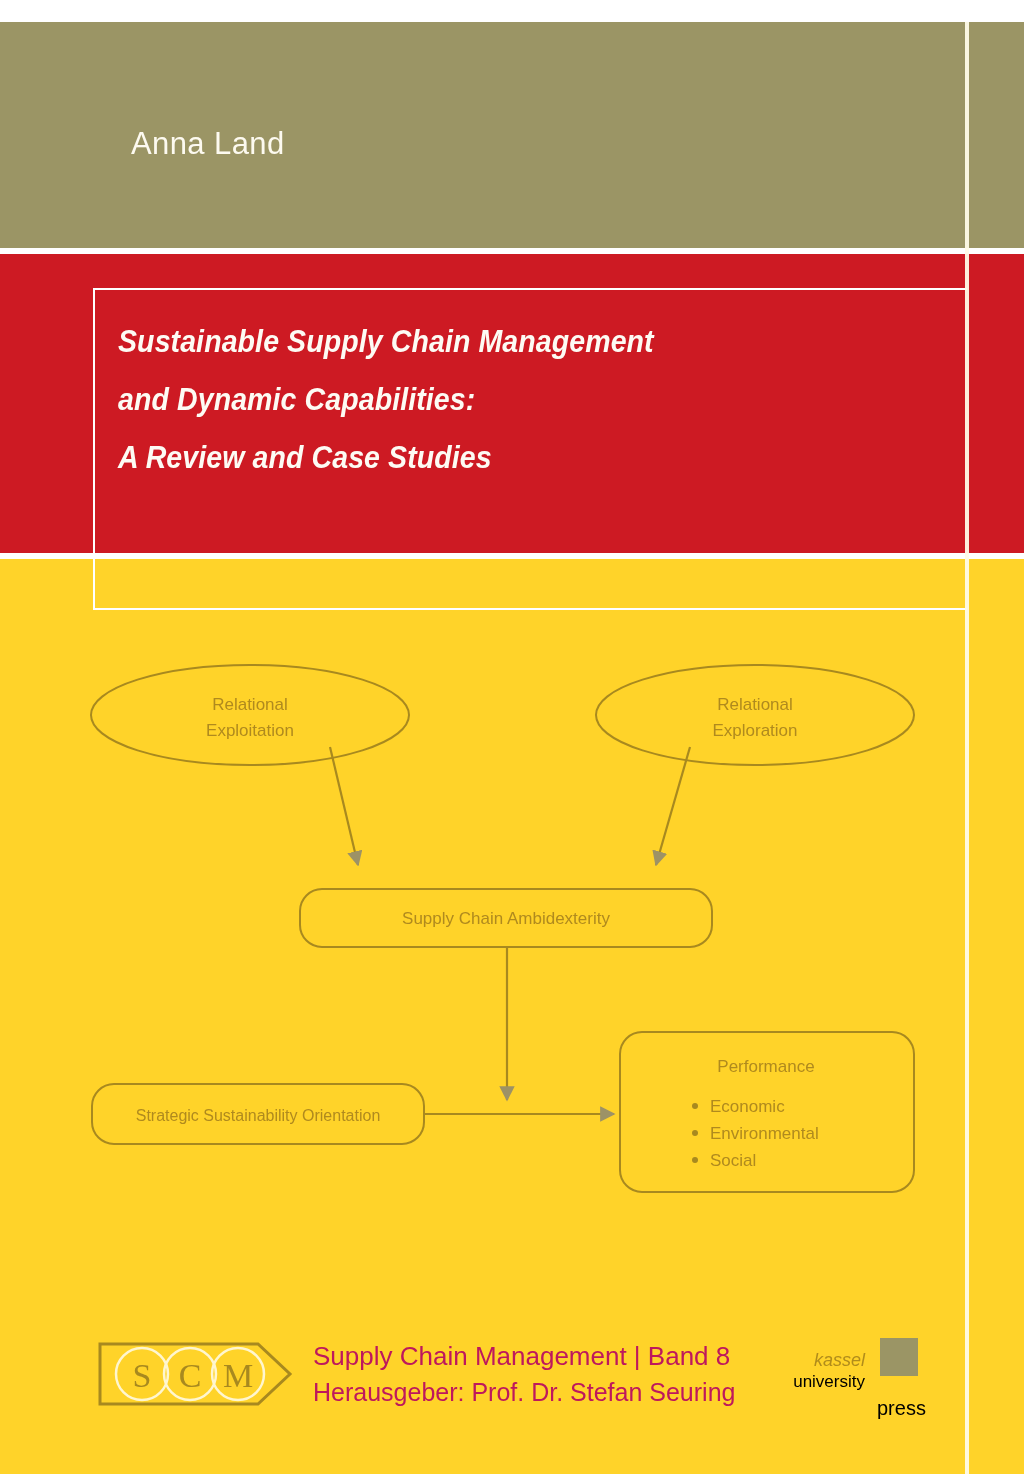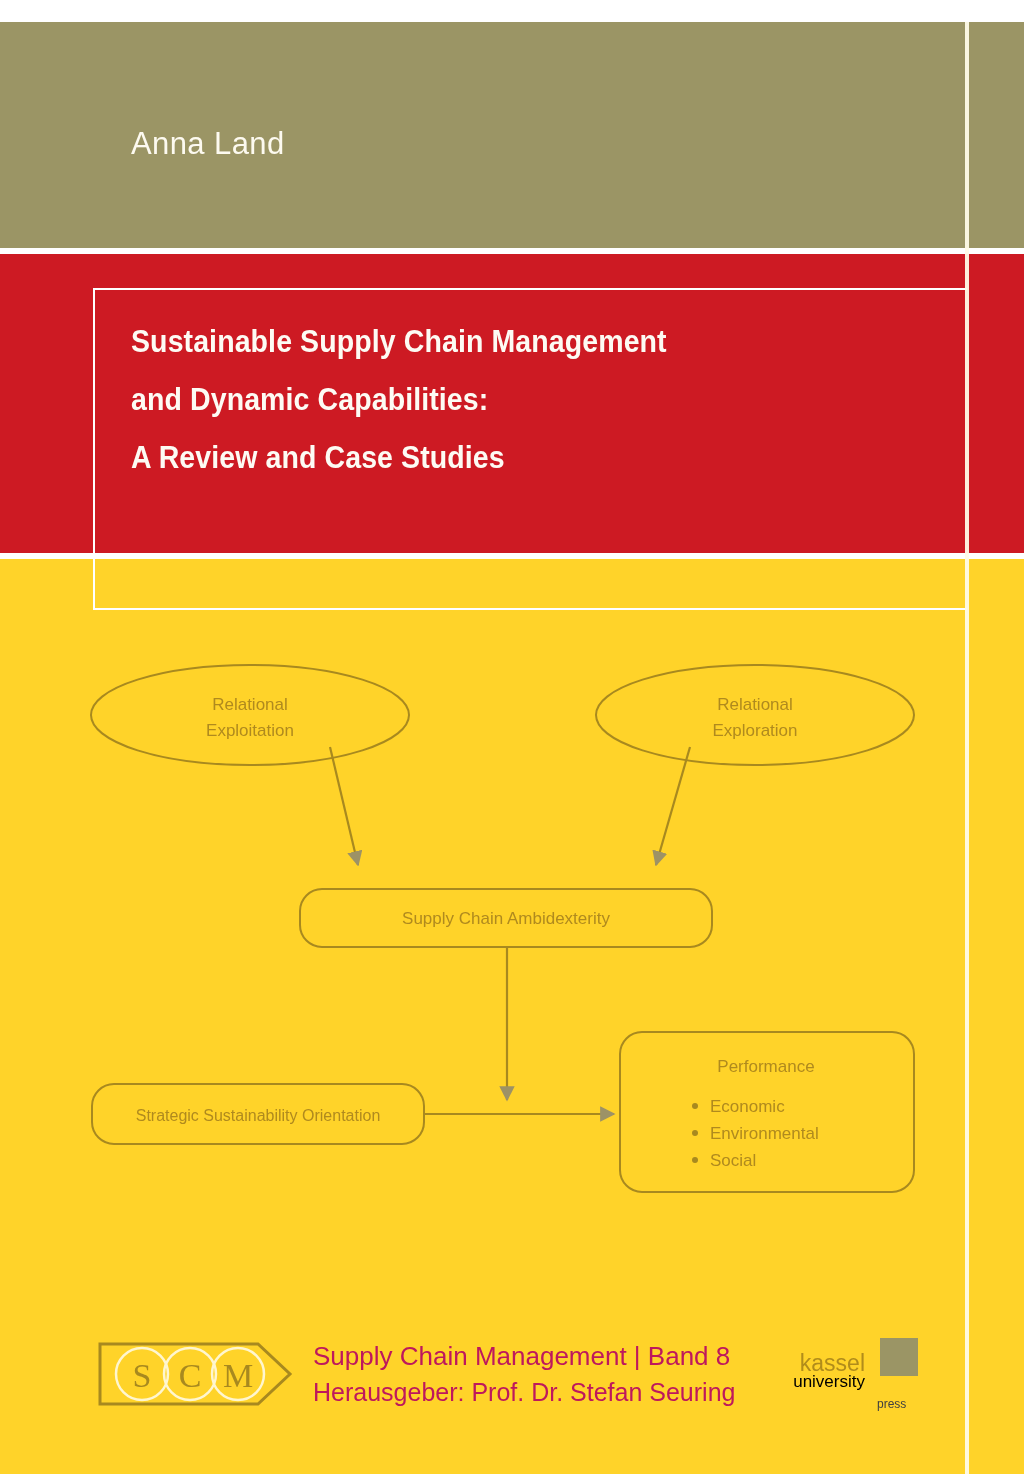--- a/index.html
+++ b/index.html
@@ -78,23 +78,24 @@
     top: 266px;
     width: 874px;
     height: 322px;
     border: 2px solid #ffffff;
     border-right: none;
     box-sizing: border-box;
     pointer-events: none;
   }
   .title-block {
     position: absolute;
-    left: 131px;
+    left: 118px;
     top: 291px;
     width: 760px;
+    font-style: italic;
   }
   .title-line {
     font-size: 31px;
     font-weight: bold;
     color: #fdfbf4;
     line-height: 58px;
     letter-spacing: .1px;
     white-space: nowrap;
     transform: scaleX(.92);
     transform-origin: left center;
@@ -153,23 +154,24 @@
     position: absolute;
     left: 762px;
     top: 1296px;
     width: 170px;
     height: 110px;
   }
   .kup-kassel {
     position: absolute;
     right: 67px;
     top: 32px;
-    font-size: 23px;
+    font-size: 18px;
     color: #b18c1b;
     white-space: nowrap;
+    font-style: italic;
   }
   .kup-university {
     position: absolute;
     right: 67px;
     top: 54px;
     font-size: 17px;
     color: #000000;
     white-space: nowrap;
   }
   .kup-square {
@@ -177,22 +179,22 @@
     left: 118px;
     top: 20px;
     width: 38px;
     height: 38px;
     background: #9b9565;
   }
   .kup-press {
     position: absolute;
     left: 115px;
     top: 79px;
-    font-size: 12px;
-    color: #404040;
+    font-size: 20px;
+    color: #000000;
     white-space: nowrap;
   }
 </style>
 </head>
 <body>
 
 <div id="cover">
 
   <div class="band-olive"></div>
   <div class="gap gap-1"></div>

